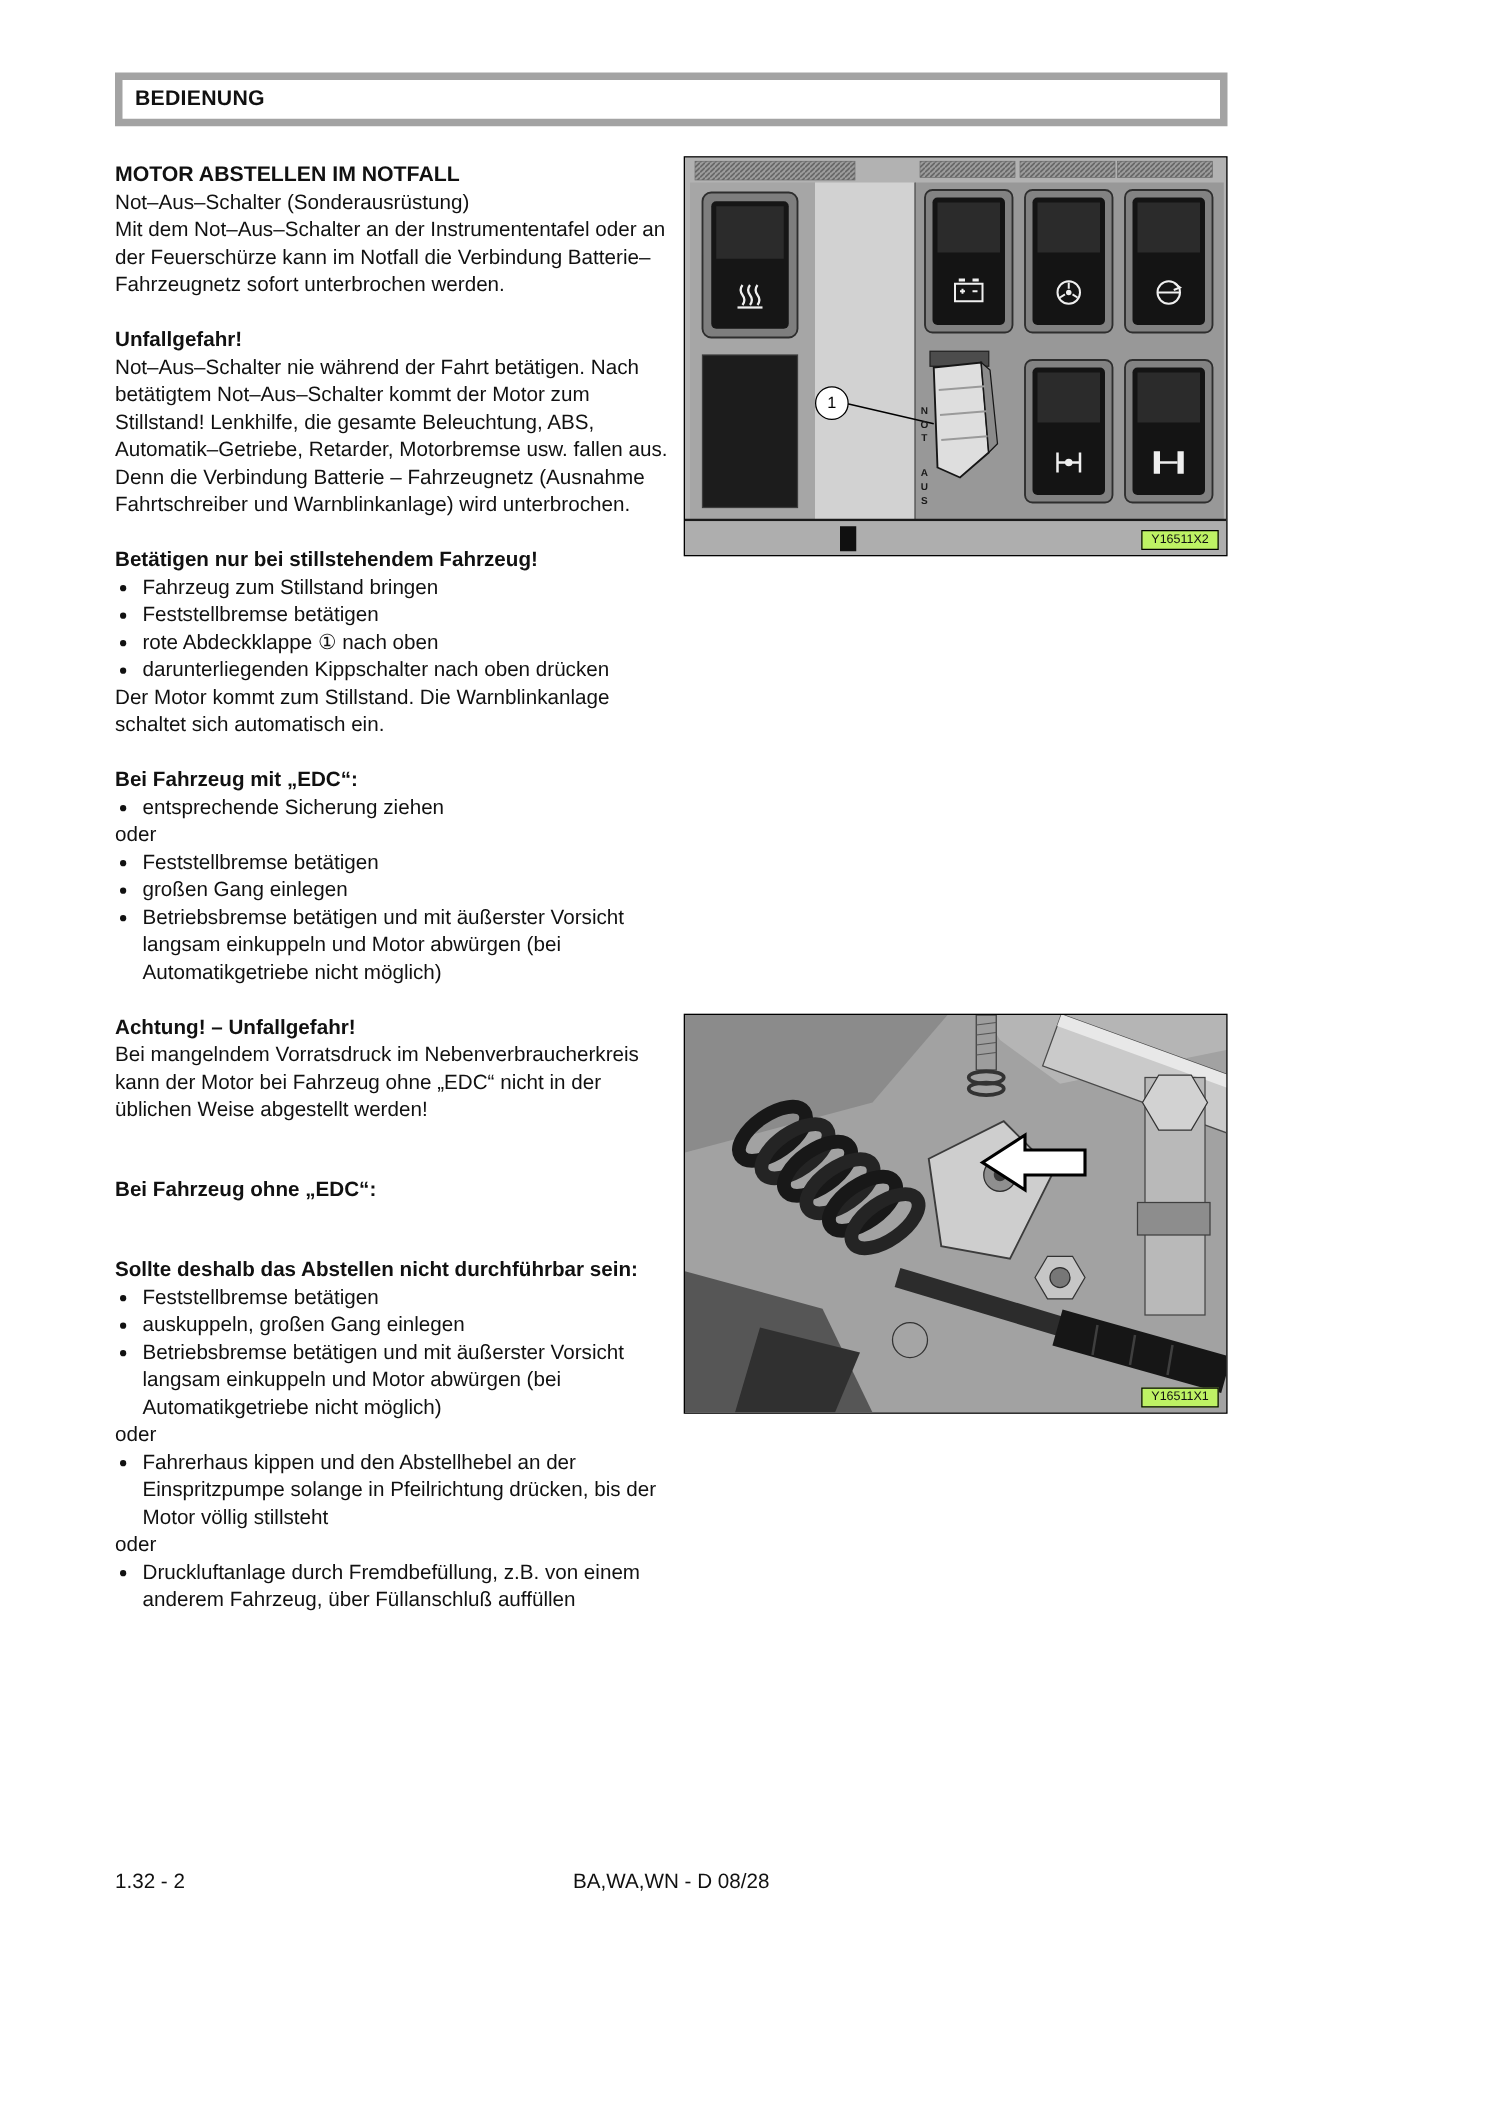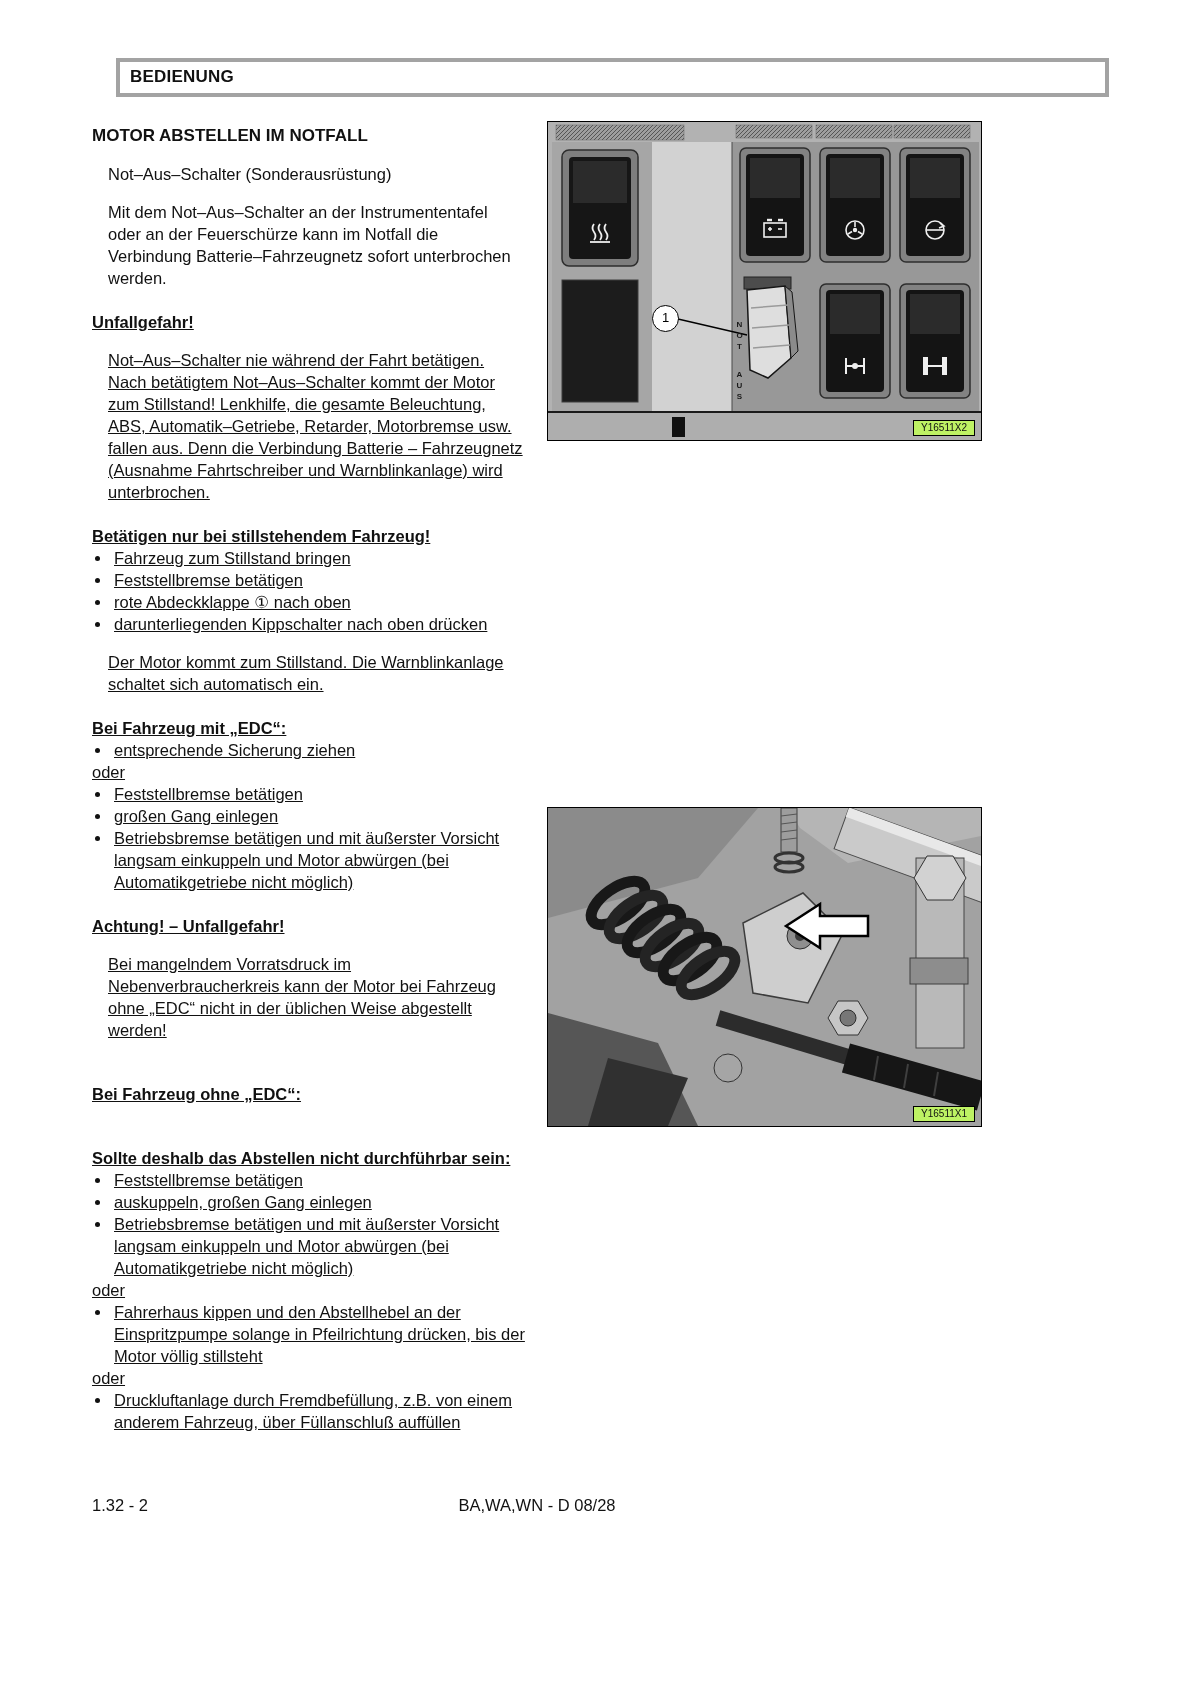--- a/index.html
+++ b/index.html
@@ -3,31 +3,31 @@
 <meta charset="utf-8">
 <style>
   * { margin:0; padding:0; box-sizing:border-box; }
   html,body { background:#e9e9e9; }
   body { font-family:"Liberation Sans", sans-serif; color:#111; }
   .page {
     position:relative; width:1190px; height:1684px; background:#ffffff;
     margin:0 auto; padding:58px 0 0 92px; overflow:hidden;
   }
   .header-box {
-    width:993px; border:4px solid #a3a3a3; padding:5px 10px 6px 10px;
-    font-size:17px; font-weight:bold; letter-spacing:0.2px;margin-left:24px;
+    width:890px; border:6px solid #a3a3a3; padding:5px 10px 6px 10px;
+    font-size:17px; font-weight:bold; letter-spacing:0.2px;
   }
   .content { display:flex; width:890px; margin-top:28px; }
   .col-left { width:447px; font-size:16.5px; line-height:22px; }
   .col-right { width:435px; margin-left:8px; margin-top:-4px; }
   h2.doc-title { font-size:17px; line-height:22px; font-weight:bold; }
-  .sec { margin-top:22px;text-decoration:underline; }
+  .sec { margin-top:22px; }
   .sec.gap { margin-top:42px; }
   .sec h3 { font-size:16.5px; line-height:22px; font-weight:bold; }
-  p { margin:16px; }
+  p { margin:0; }
   ul.bullets { list-style:disc outside; padding-left:20px; margin:0; }
   ul.bullets li { padding-left:2px; }
   .connector { margin:0; }
   .figure {
     position:relative; width:435px; height:320px; border:1px solid #000;
     background:#b2b2b2; overflow:hidden;
   }
   .figure.second { margin-top:366px; }
   .figure svg { display:block; }
   .fig-tag {

